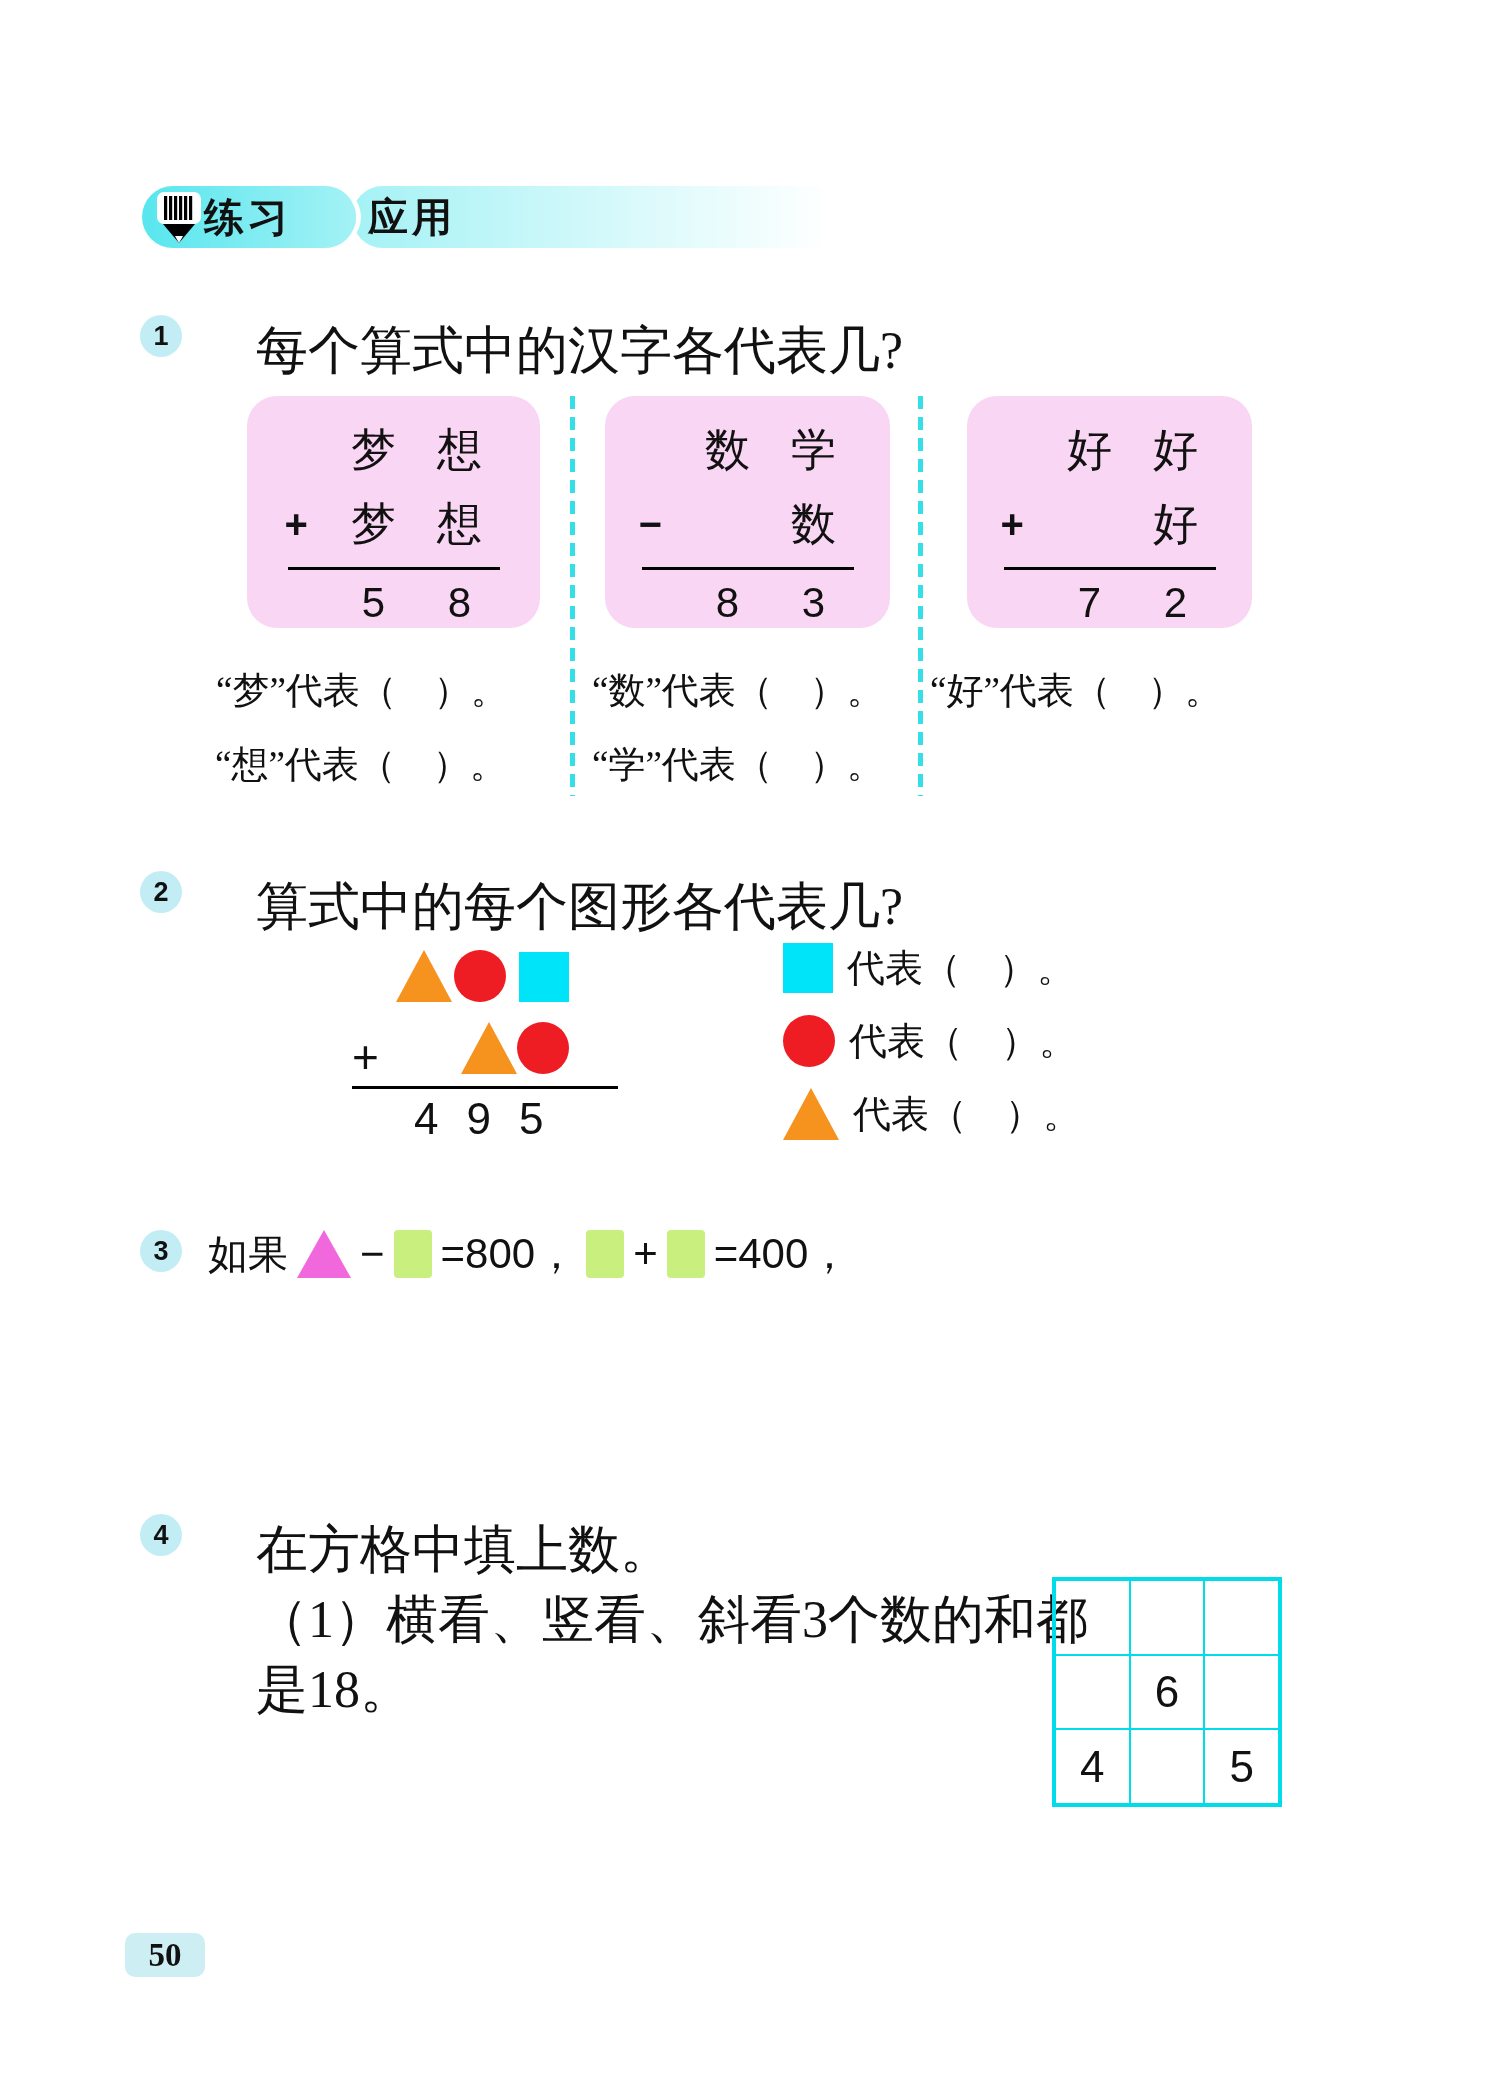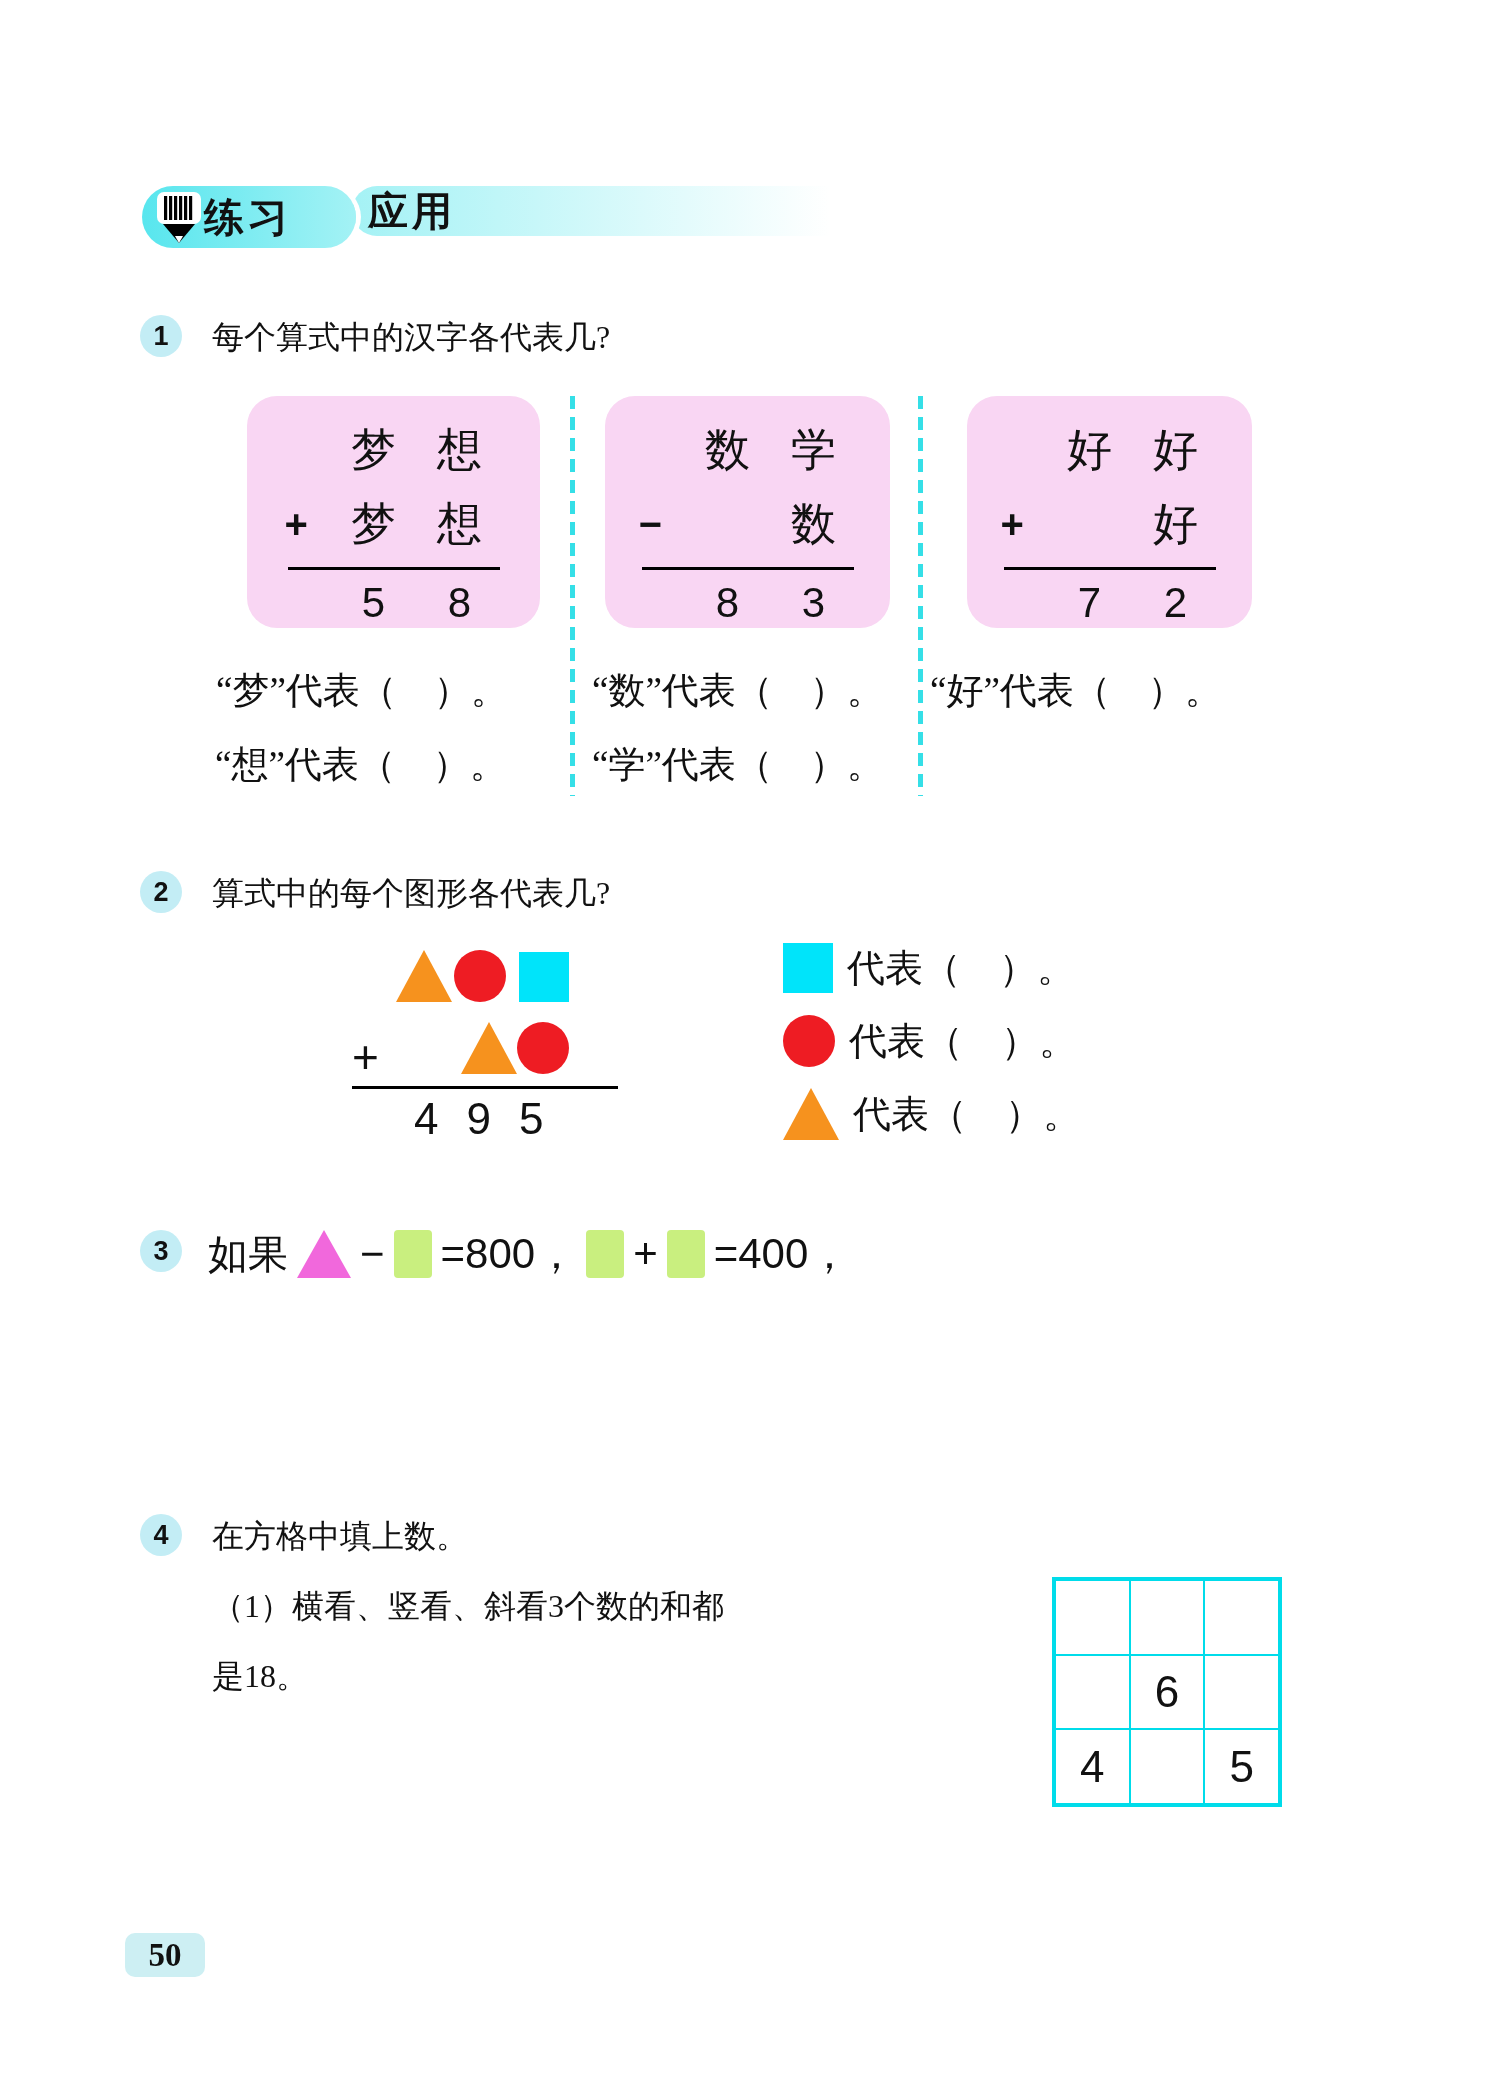--- a/index.html
+++ b/index.html
@@ -13,38 +13,38 @@
 
   
   .pillA {
     position:absolute; left:142px; top:186px; width:214px; height:62px;
     border-radius:31px;
     background:linear-gradient(90deg, var(--header-cyan) 0%, var(--header-cyan-light) 100%);
     box-shadow:5px 0 0 #ffffff;
     display:flex; align-items:center; z-index:2;
   }
   .pillB {
-    position:absolute; left:352px; top:186px; width:520px; height:50px;
+    position:absolute; left:352px; top:186px; width:520px; height:62px;
     border-radius:31px;
     background:linear-gradient(90deg, var(--header-cyan-light) 0%, rgba(255,255,255,0) 92%);
     display:flex; align-items:center; z-index:1;
   }
   .hword { font-size:40px; font-weight:bold; letter-spacing:4px; }
   .pillA .hword { margin-left:2px; }
   .pillB .hword { margin-left:16px; }
   .pencil { margin-left:14px; width:46px; height:52px; }
 
   
   .qbadge {
     position:absolute; width:42px; height:42px; border-radius:50%;
     background:var(--badge-bg);
     display:flex; align-items:center; justify-content:center;
     font-size:27px; font-weight:bold;
   }
-  .qtitle { font-size:32px; }
+  .qtitle { font-size:52px;margin-left:44px; }
 
   
   .pinkbox {
     position:absolute; top:396px; height:232px; border-radius:30px;
     background:var(--pink-box);
     display:flex; flex-direction:column; align-items:center;
     padding-top:24px; box-sizing:border-box;
   }
   .vrow { display:grid; grid-template-columns:46px 86px 86px; justify-items:center; align-items:center; }
   .vrow .ch { font-size:45px; }

